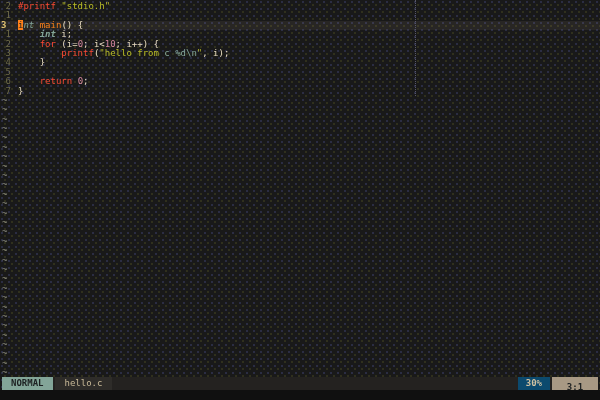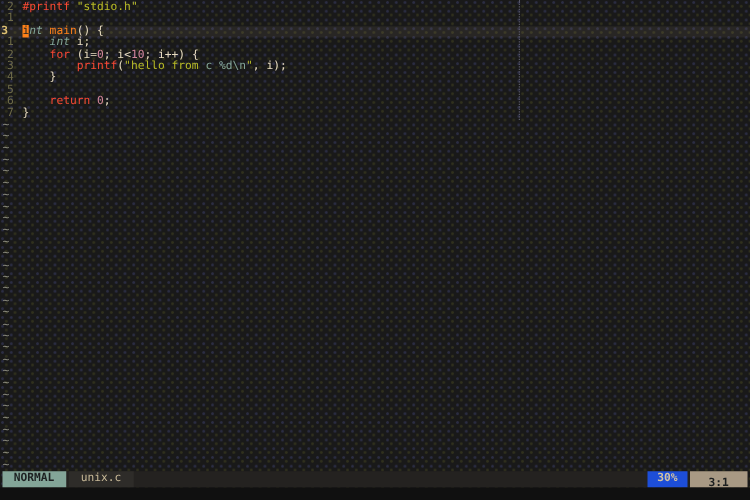--- a/index.html
+++ b/index.html
@@ -25,34 +25,34 @@
   .colorcolumn{position:absolute;left:415px;top:0;width:0;height:96px;border-left:1px dotted #575768;}
   .statusline{
     position:absolute;left:2px;right:2px;top:377px;height:13px;
     display:flex;align-items:stretch;line-height:13px;background:#242220;
   }
   .seg{display:block;}
   .seg-mode{color:#1d2021;font-weight:bold;padding:0 9px;}
   .seg-file{margin-left:2px;padding:0 10px;color:#c9ba98;background:#2e2c29;}
   .fill{flex:1;}
   .seg-info{color:#756d60;padding:0 6px;}
-  .seg-pct{margin-left:5px;padding:0 8px;background:#1d4ed8;color:#d2c2a2;font-weight:bold;}
+  .seg-pct{margin-left:5px;padding:0 8px;background:#0c4a6e;color:#d2c2a2;font-weight:bold;}
   .seg-pos{margin-left:2px;padding:4px 10px;color:#1d2021;font-weight:bold;min-width:26px;text-align:center;}
   .cmdline{position:absolute;top:390px;left:0;right:0;bottom:0;background:#101010;}
 </style>
 </head>
 <body>
 
 <div class="screen">
   <div class="buffer" id="buffer">
     <div class="colorcolumn"></div>
   <div class="line"><span class="gutter" style="color: rgb(110, 106, 72);">2</span><span class="code"><span class="tok" style="color: rgb(251, 73, 52);">#printf </span><span class="tok" style="color: rgb(184, 187, 38);">"stdio.h"</span></span></div>
       <div class="line"><span class="gutter" style="color: rgb(110, 106, 72);">1</span><span class="code"></span></div>
       <div class="line cursorline"><span class="gutter abs" style="color: rgb(223, 193, 115);">3</span><span class="code"><span class="tok cursor" style="background: rgb(254, 128, 25);">i</span><span class="tok it" style="color: rgb(131, 165, 152);">nt</span><span class="tok" style="color: rgb(232, 220, 192);"> </span><span class="tok" style="color: rgb(254, 128, 25);">main</span><span class="tok" style="color: rgb(232, 220, 192);">() {</span></span></div>
-      <div class="line"><span class="gutter" style="color: rgb(110, 106, 72);">1</span><span class="code"><span class="tok" style="color: rgb(232, 220, 192);">    </span><span class="tok it" style="color: rgb(131, 165, 152);">int</span><span class="tok" style="color: rgb(232, 220, 192);"> i;</span></span></div>
+      <div class="line"><span class="gutter" style="color: rgb(110, 106, 72);">1</span><span class="code"><span class="tok" style="color: rgb(232, 220, 192);">    </span><span class="tok it" style="color: rgb(131, 165, 152); font-weight: bold;">int</span><span class="tok" style="color: rgb(232, 220, 192);"> i;</span></span></div>
       <div class="line"><span class="gutter" style="color: rgb(110, 106, 72);">2</span><span class="code"><span class="tok" style="color: rgb(232, 220, 192);">    </span><span class="tok" style="color: rgb(251, 73, 52);">for</span><span class="tok" style="color: rgb(232, 220, 192);"> (i=</span><span class="tok" style="color: rgb(211, 134, 155);">0</span><span class="tok" style="color: rgb(232, 220, 192);">; i&lt;</span><span class="tok" style="color: rgb(211, 134, 155);">10</span><span class="tok" style="color: rgb(232, 220, 192);">; i++) {</span></span></div>
       <div class="line"><span class="gutter" style="color: rgb(110, 106, 72);">3</span><span class="code"><span class="tok" style="color: rgb(232, 220, 192);">        </span><span class="tok" style="color: rgb(251, 73, 52);">printf</span><span class="tok" style="color: rgb(232, 220, 192);">(</span><span class="tok" style="color: rgb(184, 187, 38);">"hello from </span><span class="tok" style="color: rgb(131, 165, 152);">c %d\n</span><span class="tok" style="color: rgb(184, 187, 38);">"</span><span class="tok" style="color: rgb(232, 220, 192);">, i);</span></span></div>
       <div class="line"><span class="gutter" style="color: rgb(110, 106, 72);">4</span><span class="code"><span class="tok" style="color: rgb(232, 220, 192);">    }</span></span></div>
       <div class="line"><span class="gutter" style="color: rgb(110, 106, 72);">5</span><span class="code"></span></div>
       <div class="line"><span class="gutter" style="color: rgb(110, 106, 72);">6</span><span class="code"><span class="tok" style="color: rgb(232, 220, 192);">    </span><span class="tok" style="color: rgb(251, 73, 52);">return</span><span class="tok" style="color: rgb(232, 220, 192);"> </span><span class="tok" style="color: rgb(211, 134, 155);">0</span><span class="tok" style="color: rgb(232, 220, 192);">;</span></span></div>
       <div class="line"><span class="gutter" style="color: rgb(110, 106, 72);">7</span><span class="code"><span class="tok" style="color: rgb(232, 220, 192);">}</span></span></div>
       <div class="line"><span class="tilde" style="color: rgb(143, 143, 130);">~</span></div>
       <div class="line"><span class="tilde" style="color: rgb(143, 143, 130);">~</span></div>
       <div class="line"><span class="tilde" style="color: rgb(143, 143, 130);">~</span></div>
       <div class="line"><span class="tilde" style="color: rgb(143, 143, 130);">~</span></div>
@@ -78,19 +78,19 @@
       <div class="line"><span class="tilde" style="color: rgb(143, 143, 130);">~</span></div>
       <div class="line"><span class="tilde" style="color: rgb(143, 143, 130);">~</span></div>
       <div class="line"><span class="tilde" style="color: rgb(143, 143, 130);">~</span></div>
       <div class="line"><span class="tilde" style="color: rgb(143, 143, 130);">~</span></div>
       <div class="line"><span class="tilde" style="color: rgb(143, 143, 130);">~</span></div>
       <div class="line"><span class="tilde" style="color: rgb(143, 143, 130);">~</span></div>
       <div class="line"><span class="tilde" style="color: rgb(143, 143, 130);">~</span></div>
     </div>
   <div class="statusline">
     <span class="seg seg-mode" id="segMode" style="background: rgb(131, 165, 152);">NORMAL</span>
-    <span class="seg seg-file">unix.c</span>
+    <span class="seg seg-file">hello.c</span>
     <span class="fill"></span>
     <span class="seg seg-pct">30%</span>
     <span class="seg seg-pos" id="segPos" style="background: rgb(168, 153, 132);">3:1</span>
   </div>
   <div class="cmdline"></div>
 </div>
 
 </body></html>

